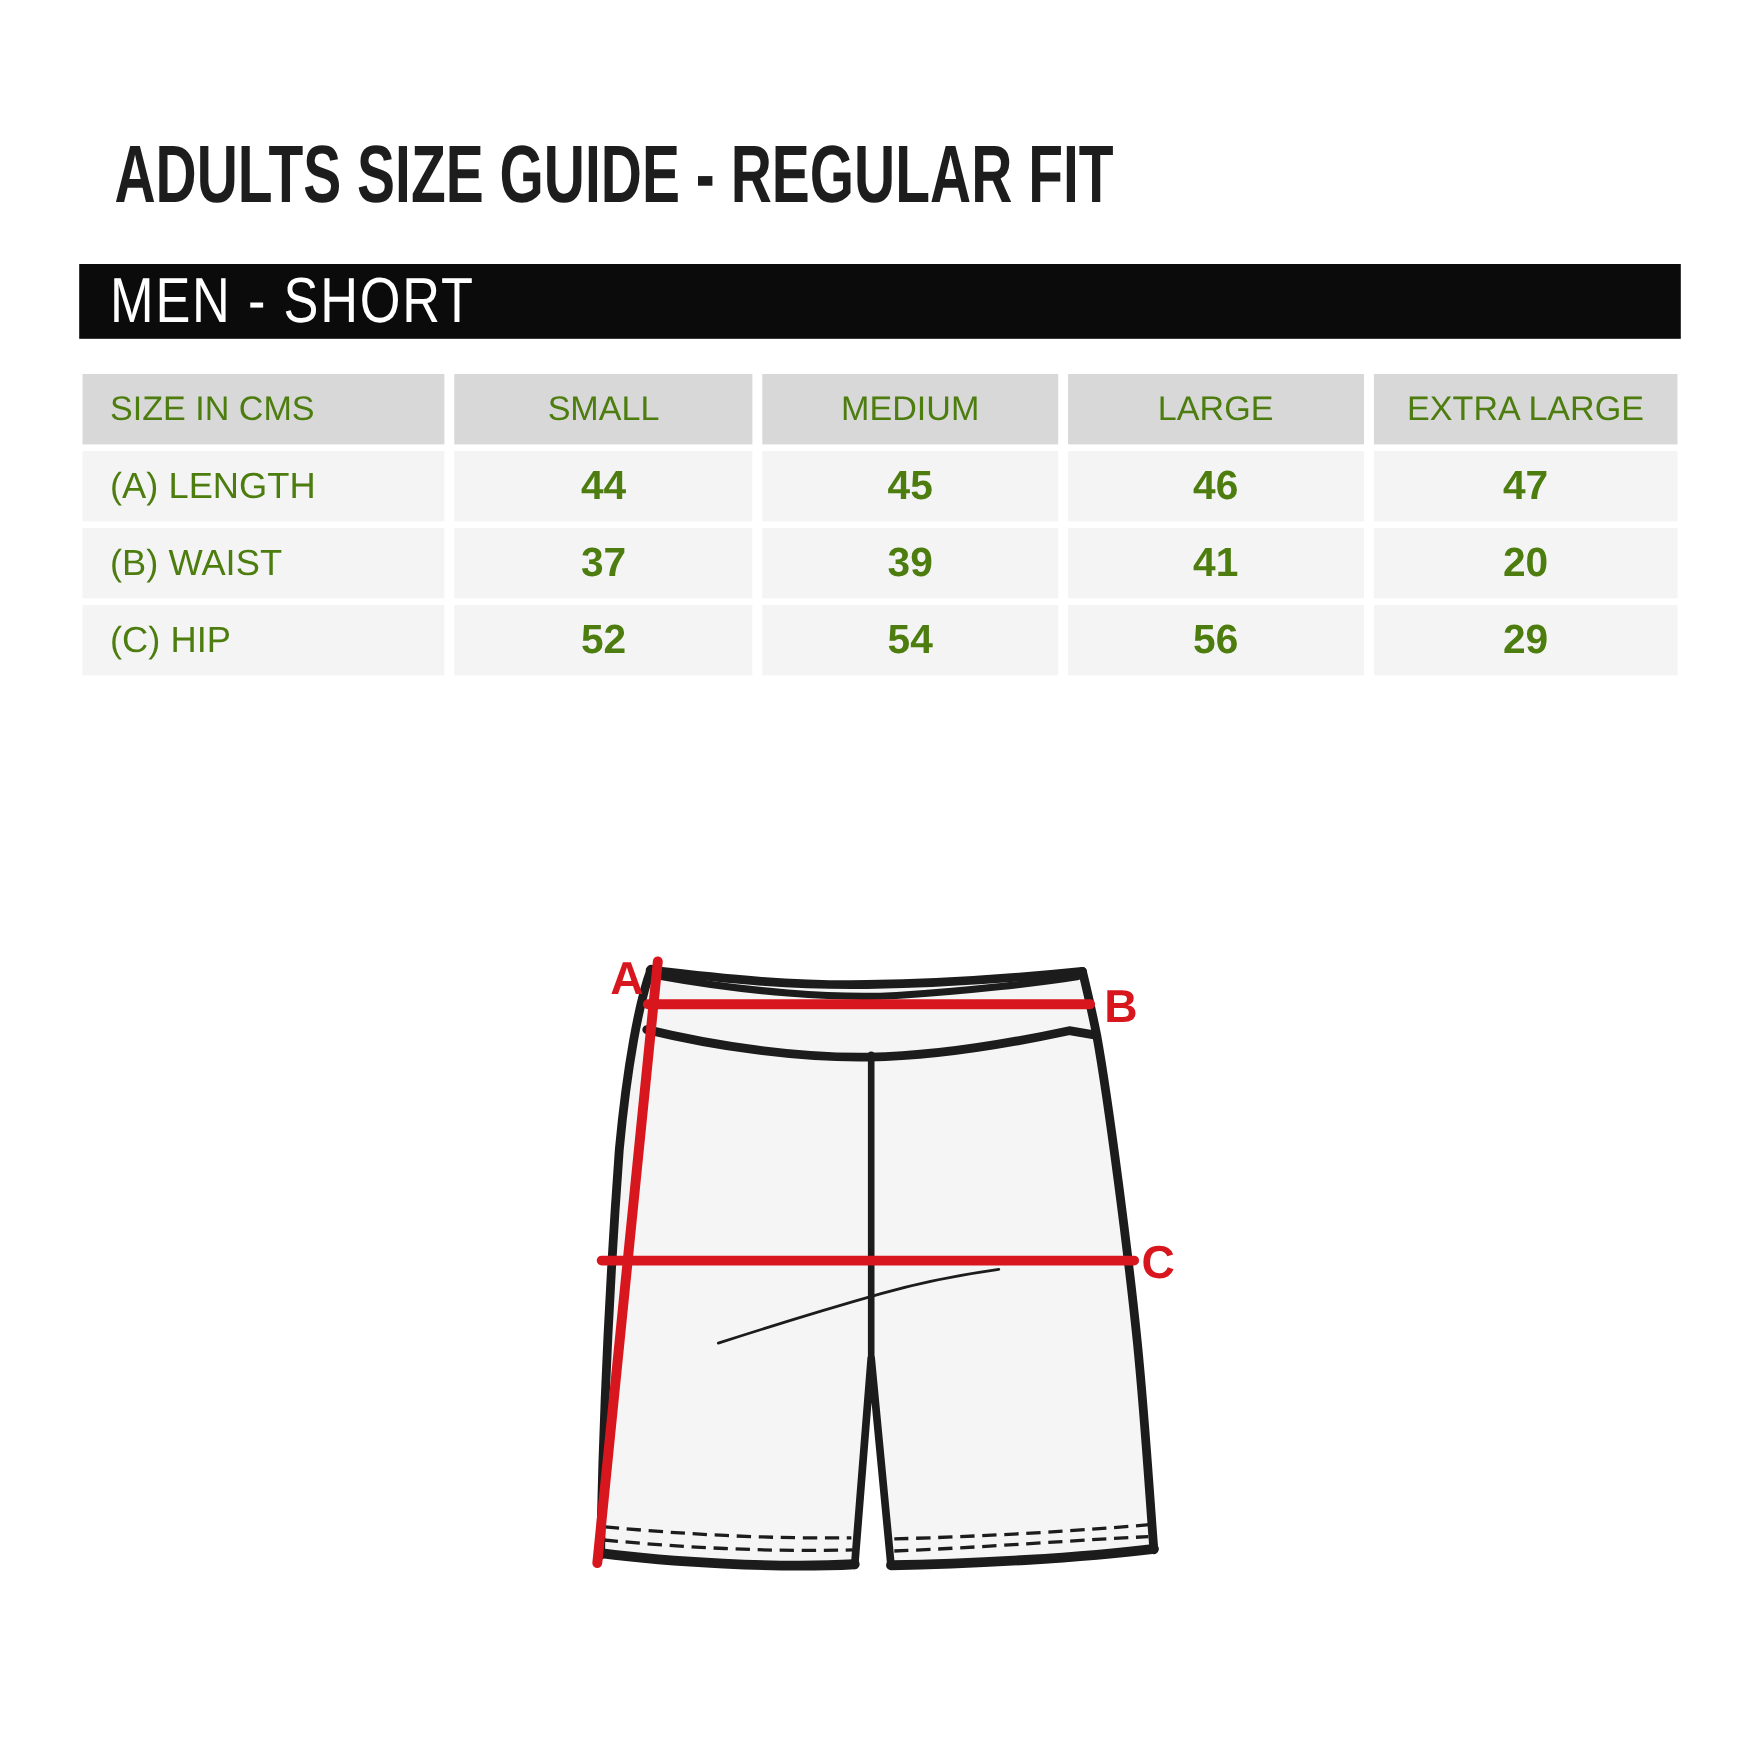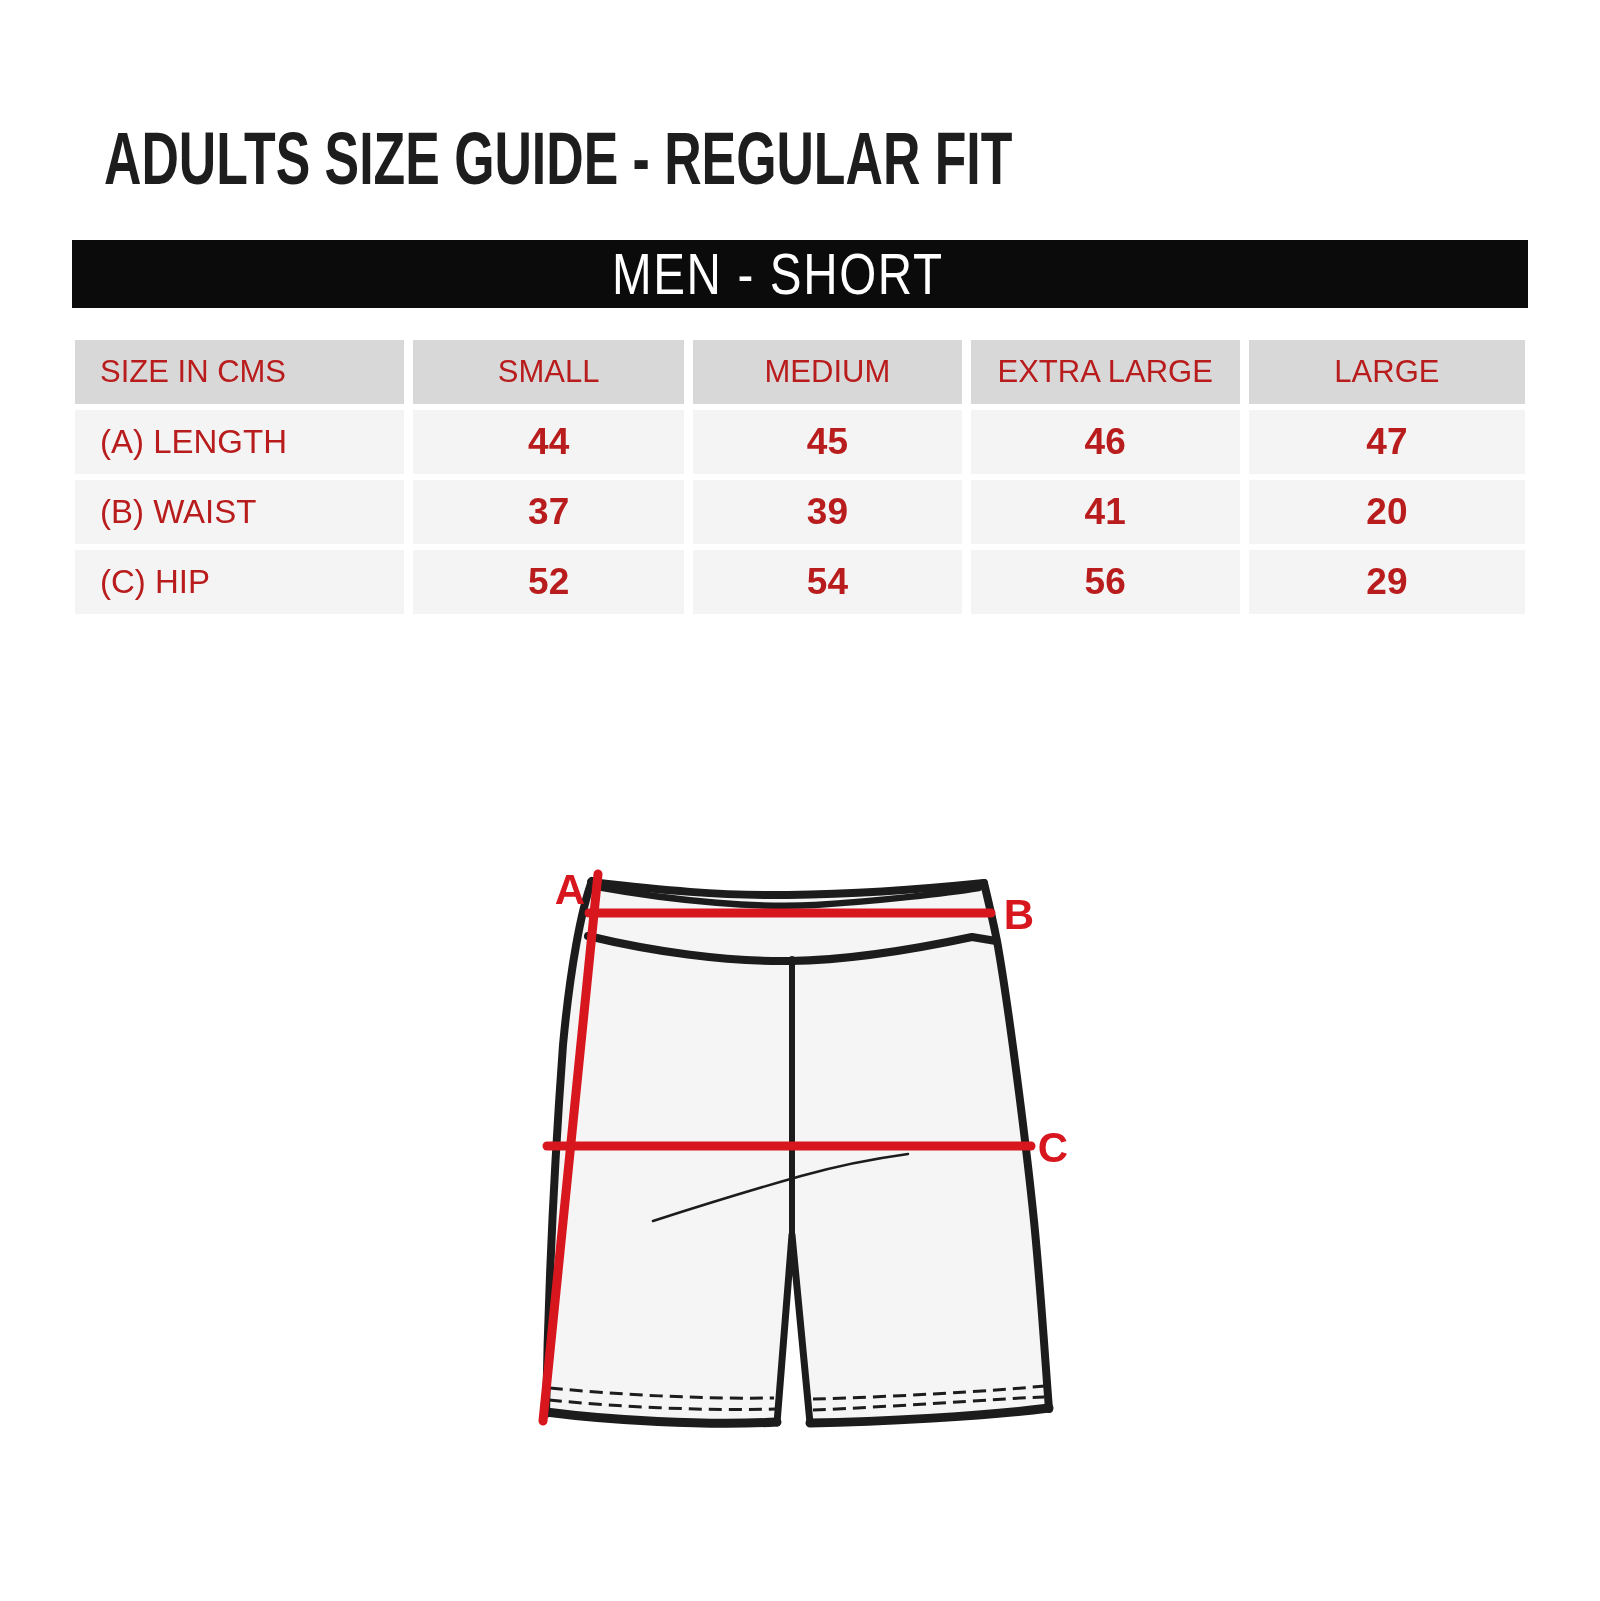--- a/index.html
+++ b/index.html
@@ -24,40 +24,40 @@
     position:absolute; left:104px; top:122px;
     font-size:74px; font-weight:700; line-height:74px;
     letter-spacing:0px; white-space:nowrap;
     color:#1d1d1d;
     transform:scaleX(0.70); transform-origin:left center;
   }
   .banner{
     position:absolute; left:72px; top:240px;
     width:1456px; height:68px;
     background:var(--banner-bg);
-    display:flex; align-items:center;justify-content:center;
+    display:flex; align-items:center;
   }
   .banner-label{
     color:var(--banner-text);
     font-size:58px; font-weight:400; line-height:1;
     white-space:nowrap; letter-spacing:2px;
     margin-left:28px;
     transform:scaleX(0.82); transform-origin:left center;
   }
   .size-table{
     position:absolute; left:75px; top:340px; width:1450px;
     display:grid;
     grid-template-columns:330fr 272fr 269fr 270fr 277fr;
     column-gap:9px; row-gap:6px;
   }
   .cell{
     height:64px;
     display:flex; align-items:center; justify-content:center;
     background:var(--table-row-bg);
-    color:#b91c1c;
+    color:#4d7c0f;
   }
   .cell.head{ background:var(--table-header-bg); font-size:31px; }
   .cell.rowlabel{ justify-content:flex-start; padding-left:25px; font-size:33px; }
   .cell.value{ font-size:37px;font-weight:bold; }
   .cell.head.rowhead{ justify-content:flex-start; padding-left:25px; }
   .diagram{ position:absolute; left:480px; top:820px; width:640px; height:660px; }
   .ink{ stroke:var(--ink); fill:none; stroke-linecap:round; stroke-linejoin:round; }
   .redline{ stroke:var(--accent-red); fill:none; stroke-width:9; stroke-linecap:round; }
   .redlabel{ fill:var(--accent-red); font-size:42px; font-weight:700; text-anchor:middle;
              font-family:"Liberation Sans", sans-serif; }
@@ -72,22 +72,22 @@
 
   <div class="banner">
     <div class="banner-label">MEN - SHORT</div>
   </div>
 
   <div class="size-table">
 
     <div class="cell head rowhead">SIZE IN CMS</div>
     <div class="cell head">SMALL</div>
     <div class="cell head">MEDIUM</div>
+    <div class="cell head">LARGE</div>
     <div class="cell head">EXTRA LARGE</div>
-    <div class="cell head">LARGE</div>
 
     <div class="cell rowlabel">(A) LENGTH</div>
     <div class="cell value">44</div>
     <div class="cell value">45</div>
     <div class="cell value">46</div>
     <div class="cell value">47</div>
 
     <div class="cell rowlabel">(B) WAIST</div>
     <div class="cell value">37</div>
     <div class="cell value">39</div>

